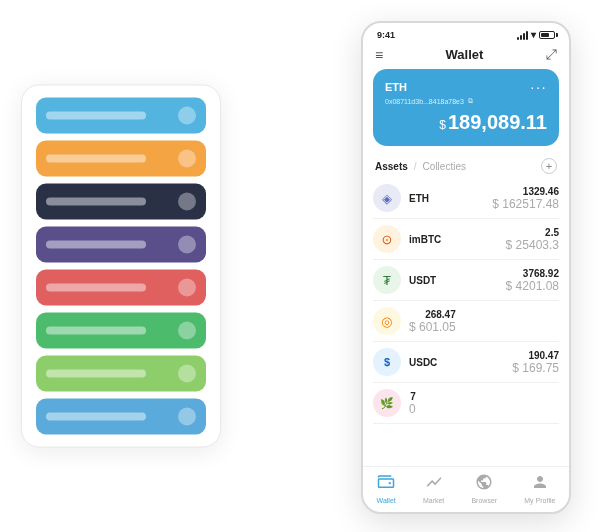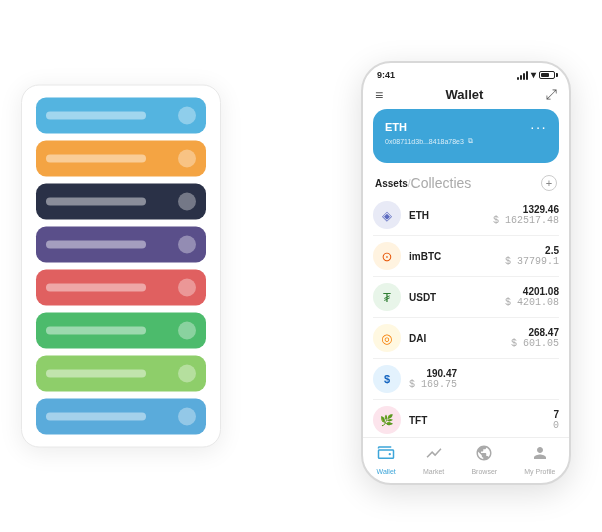--- a/index.html
+++ b/index.html
@@ -74,29 +74,28 @@
     .card-green { background: #4cbb6c; }
     .card-light-green { background: #8ece6a; }
     .card-sky { background: #5aabdb; }
 
     
     .phone {
       position: absolute;
       right: 10px;
       top: 0;
       width: 210px;
-      height: 424px;
+      height: 493px;
       background: #fff;
-      border-radius: 30px;
+      border-radius: 20px;
       border: 2px solid #d8d8d8;
       box-shadow: 0 8px 32px rgba(0,0,0,0.13);
       overflow: hidden;
       display: flex;
       flex-direction: column;
-      margin-top: 40px;
     }
 
     
     .status-bar {
       display: flex;
       align-items: center;
       justify-content: space-between;
       padding: 6px 14px 2px;
       font-size: 9px;
       font-weight: 600;
@@ -180,30 +179,31 @@
     .assets-header {
       display: flex;
       align-items: center;
       justify-content: space-between;
       padding: 4px 12px 4px;
     }
 
     .assets-tabs {
       display: flex;
       align-items: center;
+      gap: 6px;
     }
 
     .assets-tab {
       font-size: 10px;
       font-weight: 600;
       color: #222;
     }
 
     .assets-tab-inactive {
-      font-size: 14px;
+      font-size: 10px;
       color: #aaa;
     }
 
     .assets-sep {
       font-size: 10px;
       color: #ccc;
     }
 
     .add-btn {
       width: 16px;
@@ -255,23 +255,22 @@
       text-align: right;
     }
 
     .asset-amount {
       font-size: 10px;
       font-weight: 600;
       color: #222;
     }
 
     .asset-usd {
-      font-size: 10px;
+      font-size: 12px;
       color: #aaa;
-      font-family: Liberation Mono, monospace;
     }
 
     
     .bottom-nav {
       display: flex;
       align-items: center;
       justify-content: space-around;
       padding: 6px 0 8px;
       border-top: 1px solid #eee;
     }
@@ -424,20 +423,23 @@
 
     <div class="eth-card">
       <div class="eth-card-top">
         <span class="eth-card-label">ETH</span>
         <span class="eth-card-dots">···</span>
       </div>
       <div class="eth-address">
         <span>0x08711d3b...8418a78e3</span>
         <span>⧉</span>
       </div>
+      <div class="eth-balance">
+        <span class="eth-balance-sym">$</span><span>189,089.11</span>
+      </div>
     </div>
 
     <div class="assets-header">
       <div class="assets-tabs">
         <span class="assets-tab">Assets</span>
         <span class="assets-sep">/</span>
         <span class="assets-tab-inactive">Collecties</span>
       </div>
       <div class="add-btn">+</div>
     </div>
@@ -451,53 +453,52 @@
           <div class="asset-amount">1329.46</div>
           <div class="asset-usd">$ 162517.48</div>
         </div>
       </div>
 
       <div class="asset-item">
         <div class="asset-icon imbtc-coin">⊙</div>
         <span class="asset-name">imBTC</span>
         <div class="asset-values">
           <div class="asset-amount">2.5</div>
-          <div class="asset-usd">$ 37799.1</div>
+          <div class="asset-usd">$ 25403.3</div>
         </div>
       </div>
 
       <div class="asset-item">
         <div class="asset-icon usdt-coin">₮</div>
         <span class="asset-name">USDT</span>
         <div class="asset-values">
-          <div class="asset-amount">4201.08</div>
+          <div class="asset-amount">3768.92</div>
           <div class="asset-usd">$ 4201.08</div>
         </div>
       </div>
 
       <div class="asset-item">
         <div class="asset-icon dai-coin">◎</div>
-        <span class="asset-name">DAI</span>
         <div class="asset-values">
           <div class="asset-amount">268.47</div>
           <div class="asset-usd">$ 601.05</div>
         </div>
       </div>
 
       <div class="asset-item">
         <div class="asset-icon usdc-coin" style="font-size:11px;font-weight:700;">$</div>
+        <span class="asset-name">USDC</span>
         <div class="asset-values">
           <div class="asset-amount">190.47</div>
           <div class="asset-usd">$ 169.75</div>
         </div>
       </div>
 
       <div class="asset-item">
         <div class="asset-icon tft-coin" style="font-size:11px;">🌿</div>
-        <span class="asset-name">TFT</span>
         <div class="asset-values">
           <div class="asset-amount">7</div>
           <div class="asset-usd">0</div>
         </div>
       </div>
 
     </div>
 
     <div class="bottom-nav">
       <div class="bottom-nav-item">

